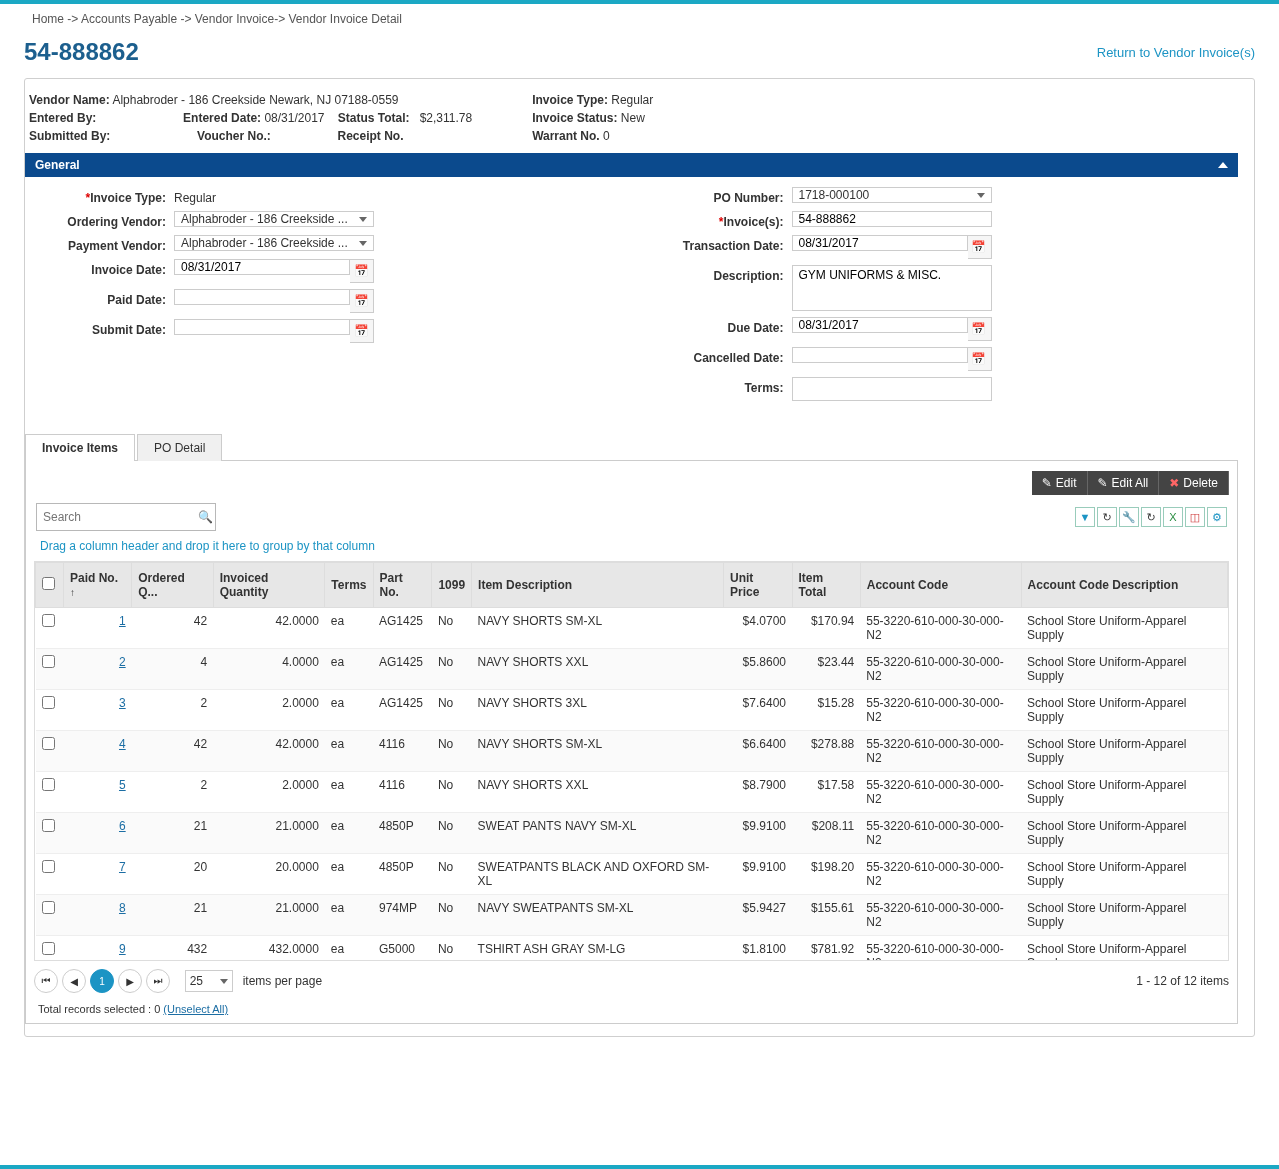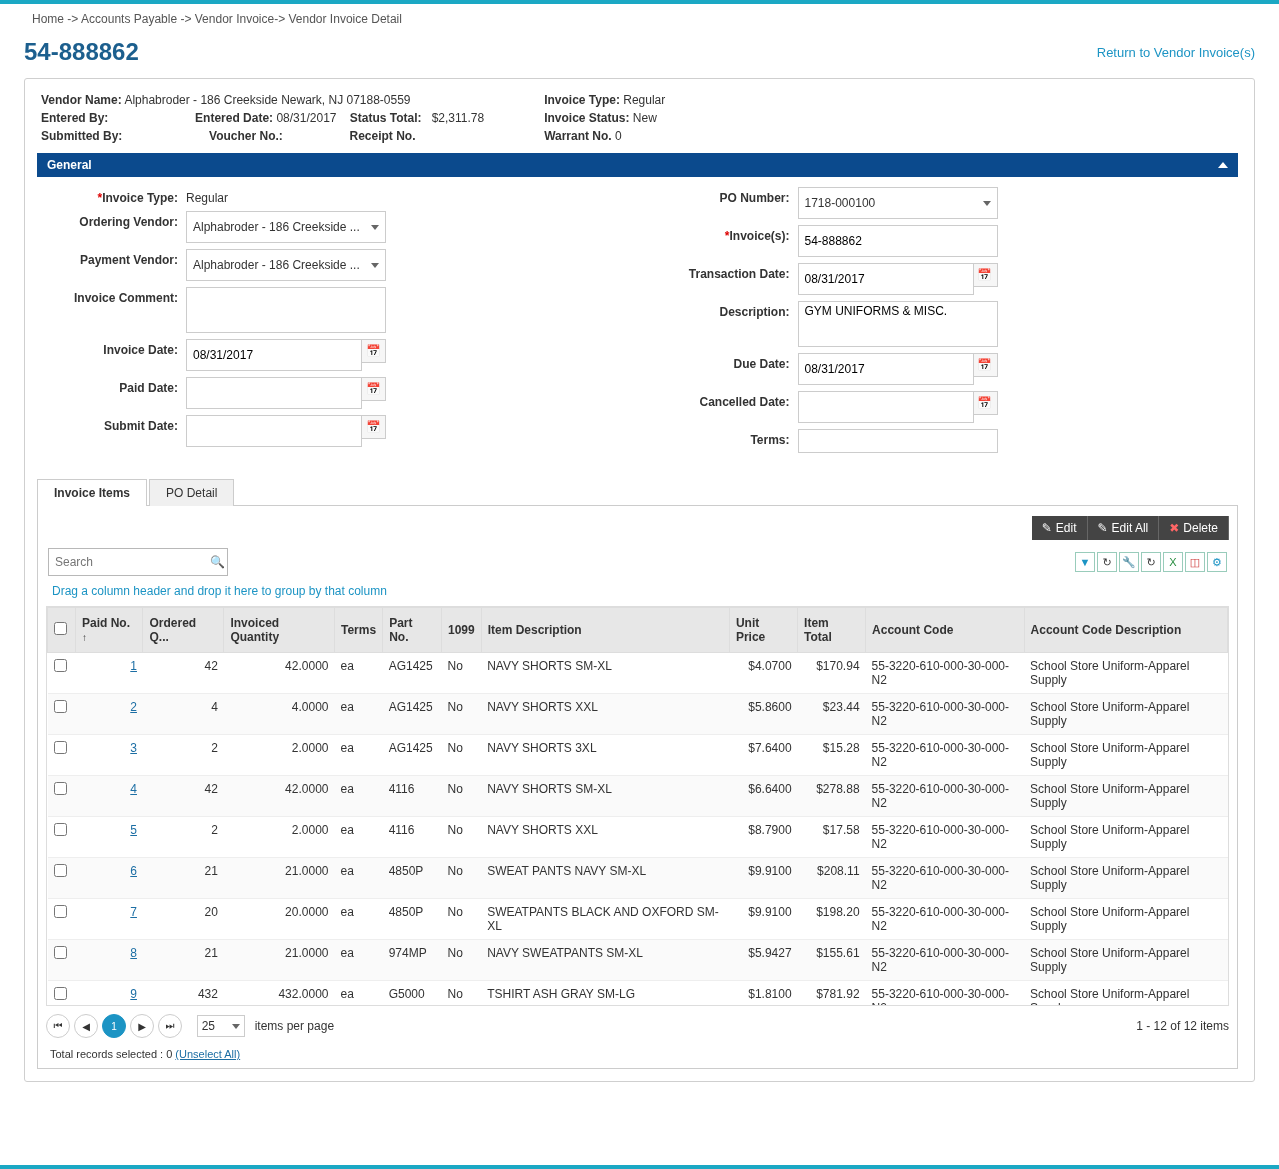--- a/index.html
+++ b/index.html
@@ -7,36 +7,36 @@
 .topbar { display: flex; justify-content: space-between; align-items: flex-start; padding: 4px 10px 0 32px; }
 .breadcrumb { font-size: 12px; color: #555; padding-top: 4px; }
 .breadcrumb a { color: #555; text-decoration: none; }
 .actions { display: flex; gap: 2px; }
 .btn { padding: 6px 12px; font-size: 13px; border: none; cursor: pointer; }
 .btn-save { background: #f57c1f; color: #fff; }
 .btn-blue { background: #40b3e2; color: #fff; }
 .title-row { display: flex; justify-content: space-between; align-items: center; padding: 12px 24px; }
 .page-title { font-size: 24px; color: #1c5f8e; font-weight: bold; }
 .return-link { color: #1c94c4; text-decoration: none; font-size: 13px; }
-.panel { border: 1px solid #cfcfcf; border-radius: 3px; margin: 0 24px 20px 24px; padding: 10px 16px 12px 12px; }
+.panel { border: 1px solid #cfcfcf; border-radius: 3px; margin: 0 24px 20px 24px; padding: 10px 16px 12px 0; }
 .header-info { display: flex; gap: 60px; padding: 4px 4px 10px 4px; }
 .hi-label { font-weight: bold; white-space: nowrap; }
 .section-head { background: #0b4a8d; color: #fff; font-weight: bold; padding: 5px 10px; display:flex; justify-content:space-between; align-items:center;}
 .form-grid { display: flex; gap: 30px; padding: 10px 4px; }
 .form-col { flex: 1; }
 .form-row { display: flex; align-items: flex-start; margin-bottom: 6px; }
 .form-label { width: 145px; text-align: right; padding-right: 8px; padding-top: 4px; font-weight: bold; font-size: 12px; }
 .req::before { content: "*"; color: #d00; }
-.form-control { width: 200px; height: 32px; border: 1px solid #ccc; padding: 2px 6px; font-size: 12px; background:#fff; }
+.form-control { width: 200px; height: 16px; border: 1px solid #ccc; padding: 2px 6px; font-size: 12px; background:#fff; }
 .form-control.select { display:flex; align-items:center; justify-content:space-between; }
 textarea.form-control { height: 46px; resize: none; }
 .date-wrap { display:flex; }
 .date-wrap input { width: 176px; }
 .date-btn { width:24px; height:24px; border:1px solid #ccc; border-left:none; background:#f6f6f6; display:flex; align-items:center; justify-content:center; cursor:pointer;}
-.tabs { display: flex; border-bottom: 1px solid #ccc; margin-top:9px; }
+.tabs { display: flex; border-bottom: 1px solid #ccc; margin-top:16px; }
 .tab { padding: 6px 16px; border: 1px solid #ccc; border-bottom:none; background:#f0f0f0; margin-right:2px; cursor:pointer; font-size:12px; position:relative; top:1px;}
 .tab.active { background:#fff; font-weight:bold;}
 .grid-box { border:1px solid #ccc; border-top:none; padding:10px 8px 0 8px; }
 .grid-toolbar { display:flex; justify-content:flex-end; margin-bottom:8px; }
 .tbtn { background:#444; color:#fff; padding:5px 10px; display:flex; align-items:center; gap:4px; cursor:pointer; border-right:1px solid #666;}
 .tbtn.del { background:#444;}
 .search-row { display:flex; justify-content:space-between; align-items:center; padding:0 2px;}
 .search-box { border:1px solid #b8b8b8; height:28px; width:180px; display:flex; align-items:center; padding:0 6px; }
 .search-box input { border:none; outline:none; flex:1; font-size:12px; }
 .toolbox { display:flex; gap:2px; }
@@ -123,24 +123,20 @@
           </div>
       </div>
       <div class="form-row">
         <div class="form-label">Payment Vendor:</div>
         <div class="form-control select">
             <span>Alphabroder -   186 Creekside ...</span>
             <span class="caret"></span>
           </div>
       </div>
       <div class="form-row">
-        <div class="form-label">Invoice Comment:</div>
-        <textarea class="form-control" style=""></textarea>
-      </div>
-      <div class="form-row">
         <div class="form-label">Invoice Date:</div>
         <div class="date-wrap">
             <input class="form-control" value="08/31/2017" style="">
             <div class="date-btn">📅</div>
           </div>
       </div>
       <div class="form-row">
         <div class="form-label">Paid Date:</div>
         <div class="date-wrap">
             <input class="form-control" value="" style="">

